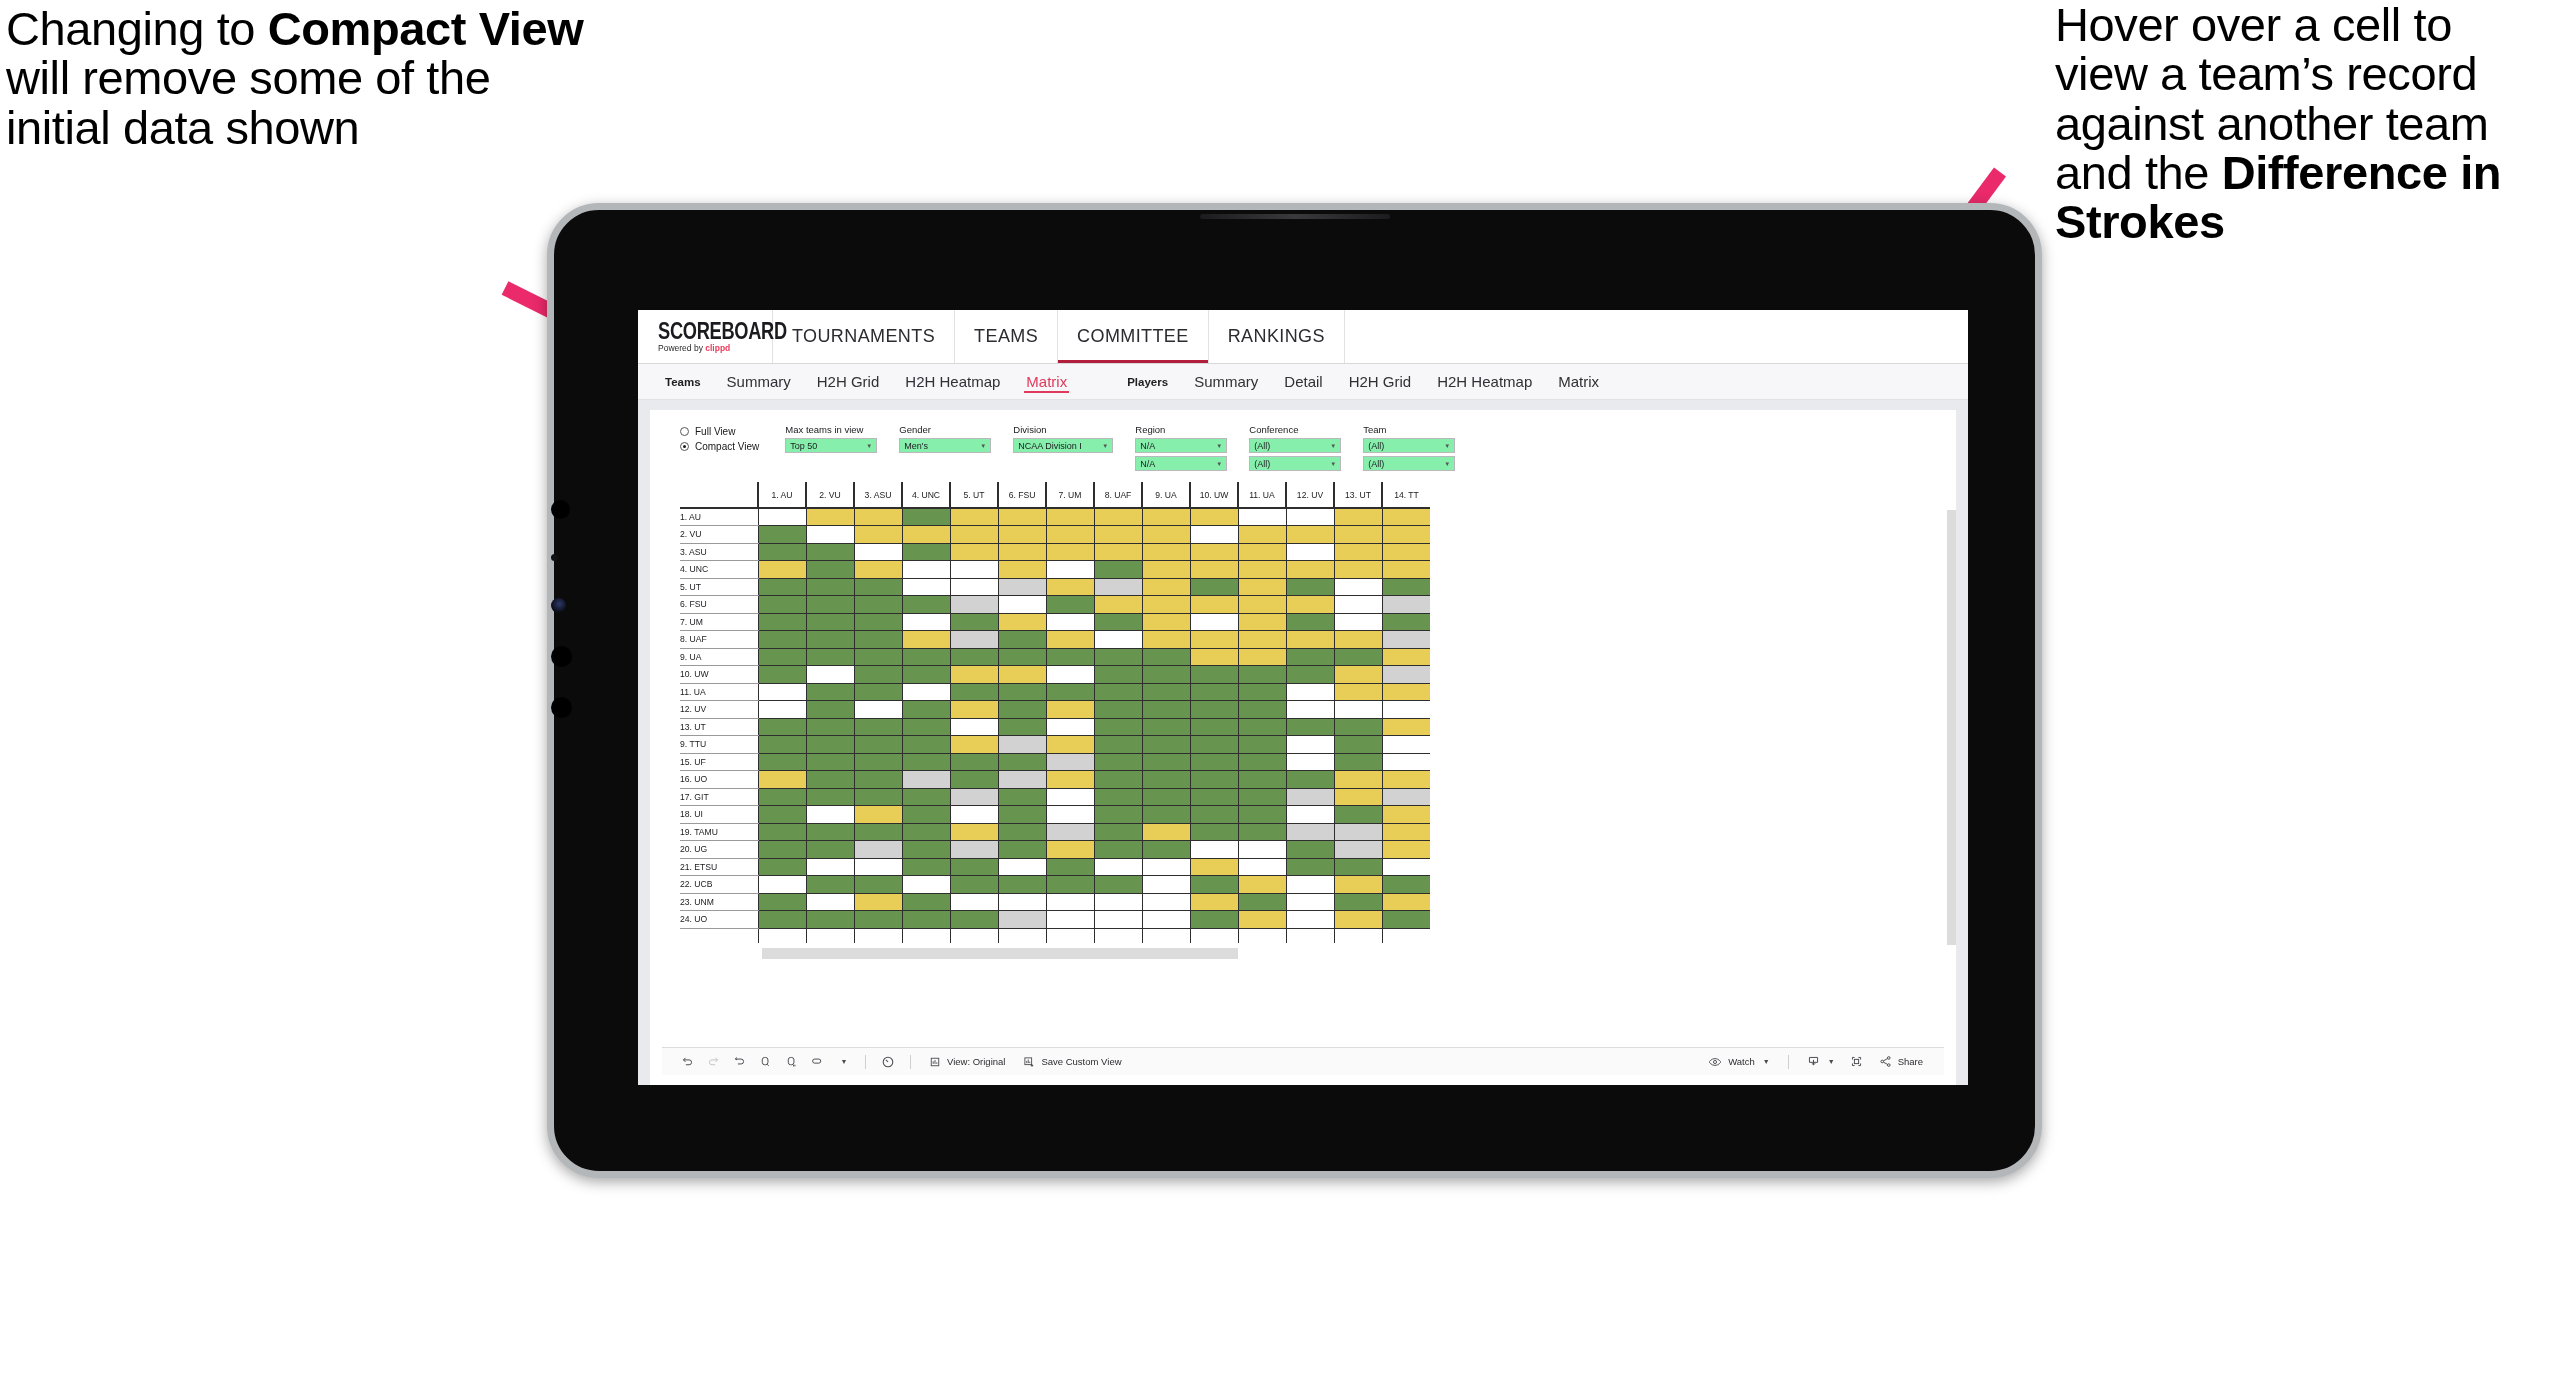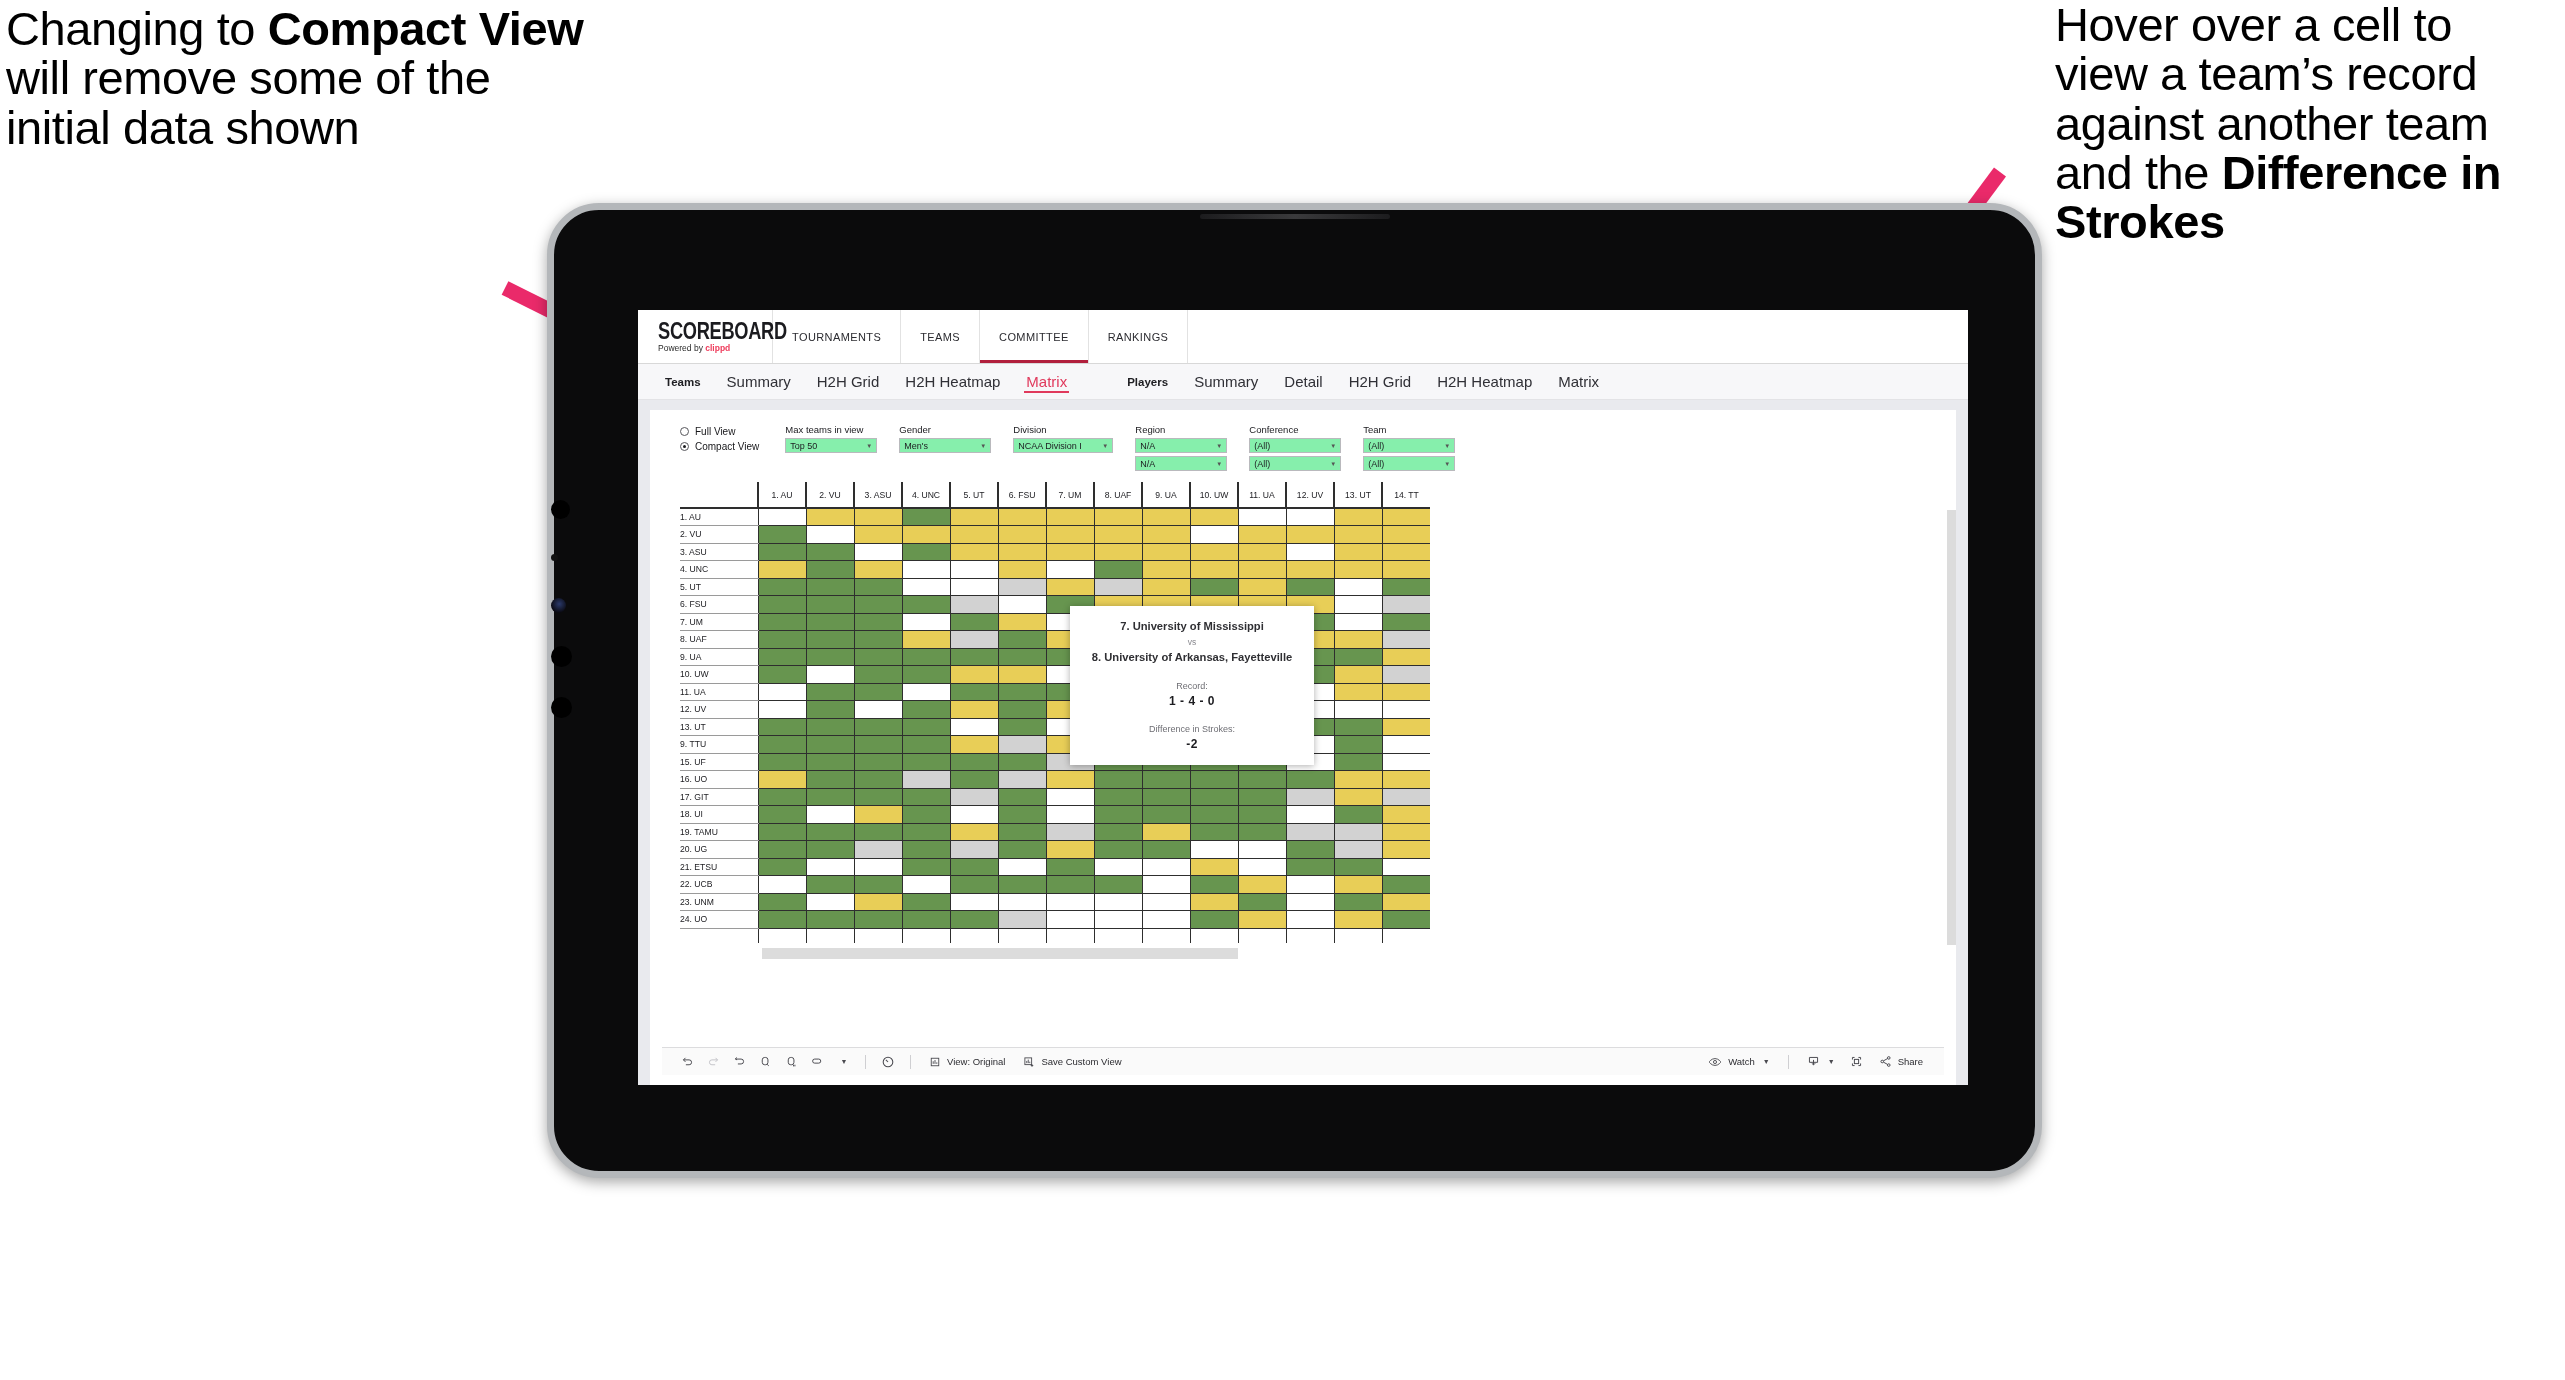--- a/index.html
+++ b/index.html
@@ -66,21 +66,21 @@
   }
   #logo-word {
     font-family: "Liberation Sans", sans-serif;
     font-weight: 700; font-size: 19px; letter-spacing: -0.3px;
     color: #1b1b1f; transform: scaleY(1.22) scaleX(0.96); transform-origin: left center;
   }
   #logo-sub { font-size: 8.5px; color: #2a2a2a; }
   #logo-sub .brand { color: #ef3b5b; font-weight: 700; }
   .topnav-item {
     display: flex; align-items: center; padding: 0 19px;
-    font-size: 11px; color: #2b2b30; letter-spacing: .4px;
+    font-size: 18px; color: #2b2b30; letter-spacing: .4px;
     border-right: 1px solid #e2e2e2; position: relative; cursor: pointer;
   }
   .topnav-item.active::after {
     content: ""; position: absolute; left: 0; right: 0; bottom: 0;
     height: 3px; background: #b11f3c;
   }
   #topnav-spacer { flex: 1; }
 
   
   #subnav {
@@ -792,29 +792,20 @@
                     <td style="border-left: 1px solid rgb(46, 46, 46);"></td>
                     <td style="border-left: 1px solid rgb(46, 46, 46);"></td>
                     <td style="border-left: 1px solid rgb(46, 46, 46);"></td>
                   </tr>
                 </tbody>
             </table>
             <div id="vscroll"></div>
             <div id="hscroll"></div>
           </div>
 
-          <div id="tooltip">
-            <div class="tt-team">7. University of Mississippi</div>
-            <div class="tt-vs">vs</div>
-            <div class="tt-team">8. University of Arkansas, Fayetteville</div>
-            <div class="tt-lab">Record:</div>
-            <div class="tt-val">1 - 4 - 0</div>
-            <div class="tt-lab">Difference in Strokes:</div>
-            <div class="tt-val">-2</div>
-          </div>
 
           <div id="toolbar">
             <div class="tb-icon">
               <svg width="13" height="13" viewBox="0 0 16 16" fill="none" stroke="#4a4a50" stroke-width="1.2">
                   <path d="M3 6h7a3 3 0 0 1 0 6H6"></path>
                   <path d="M5.5 3.5 3 6l2.5 2.5"></path>
                 </svg>
             </div>
             <div class="tb-icon">
               <svg width="13" height="13" viewBox="0 0 16 16" fill="none" stroke="#c3c3c8" stroke-width="1.2">

